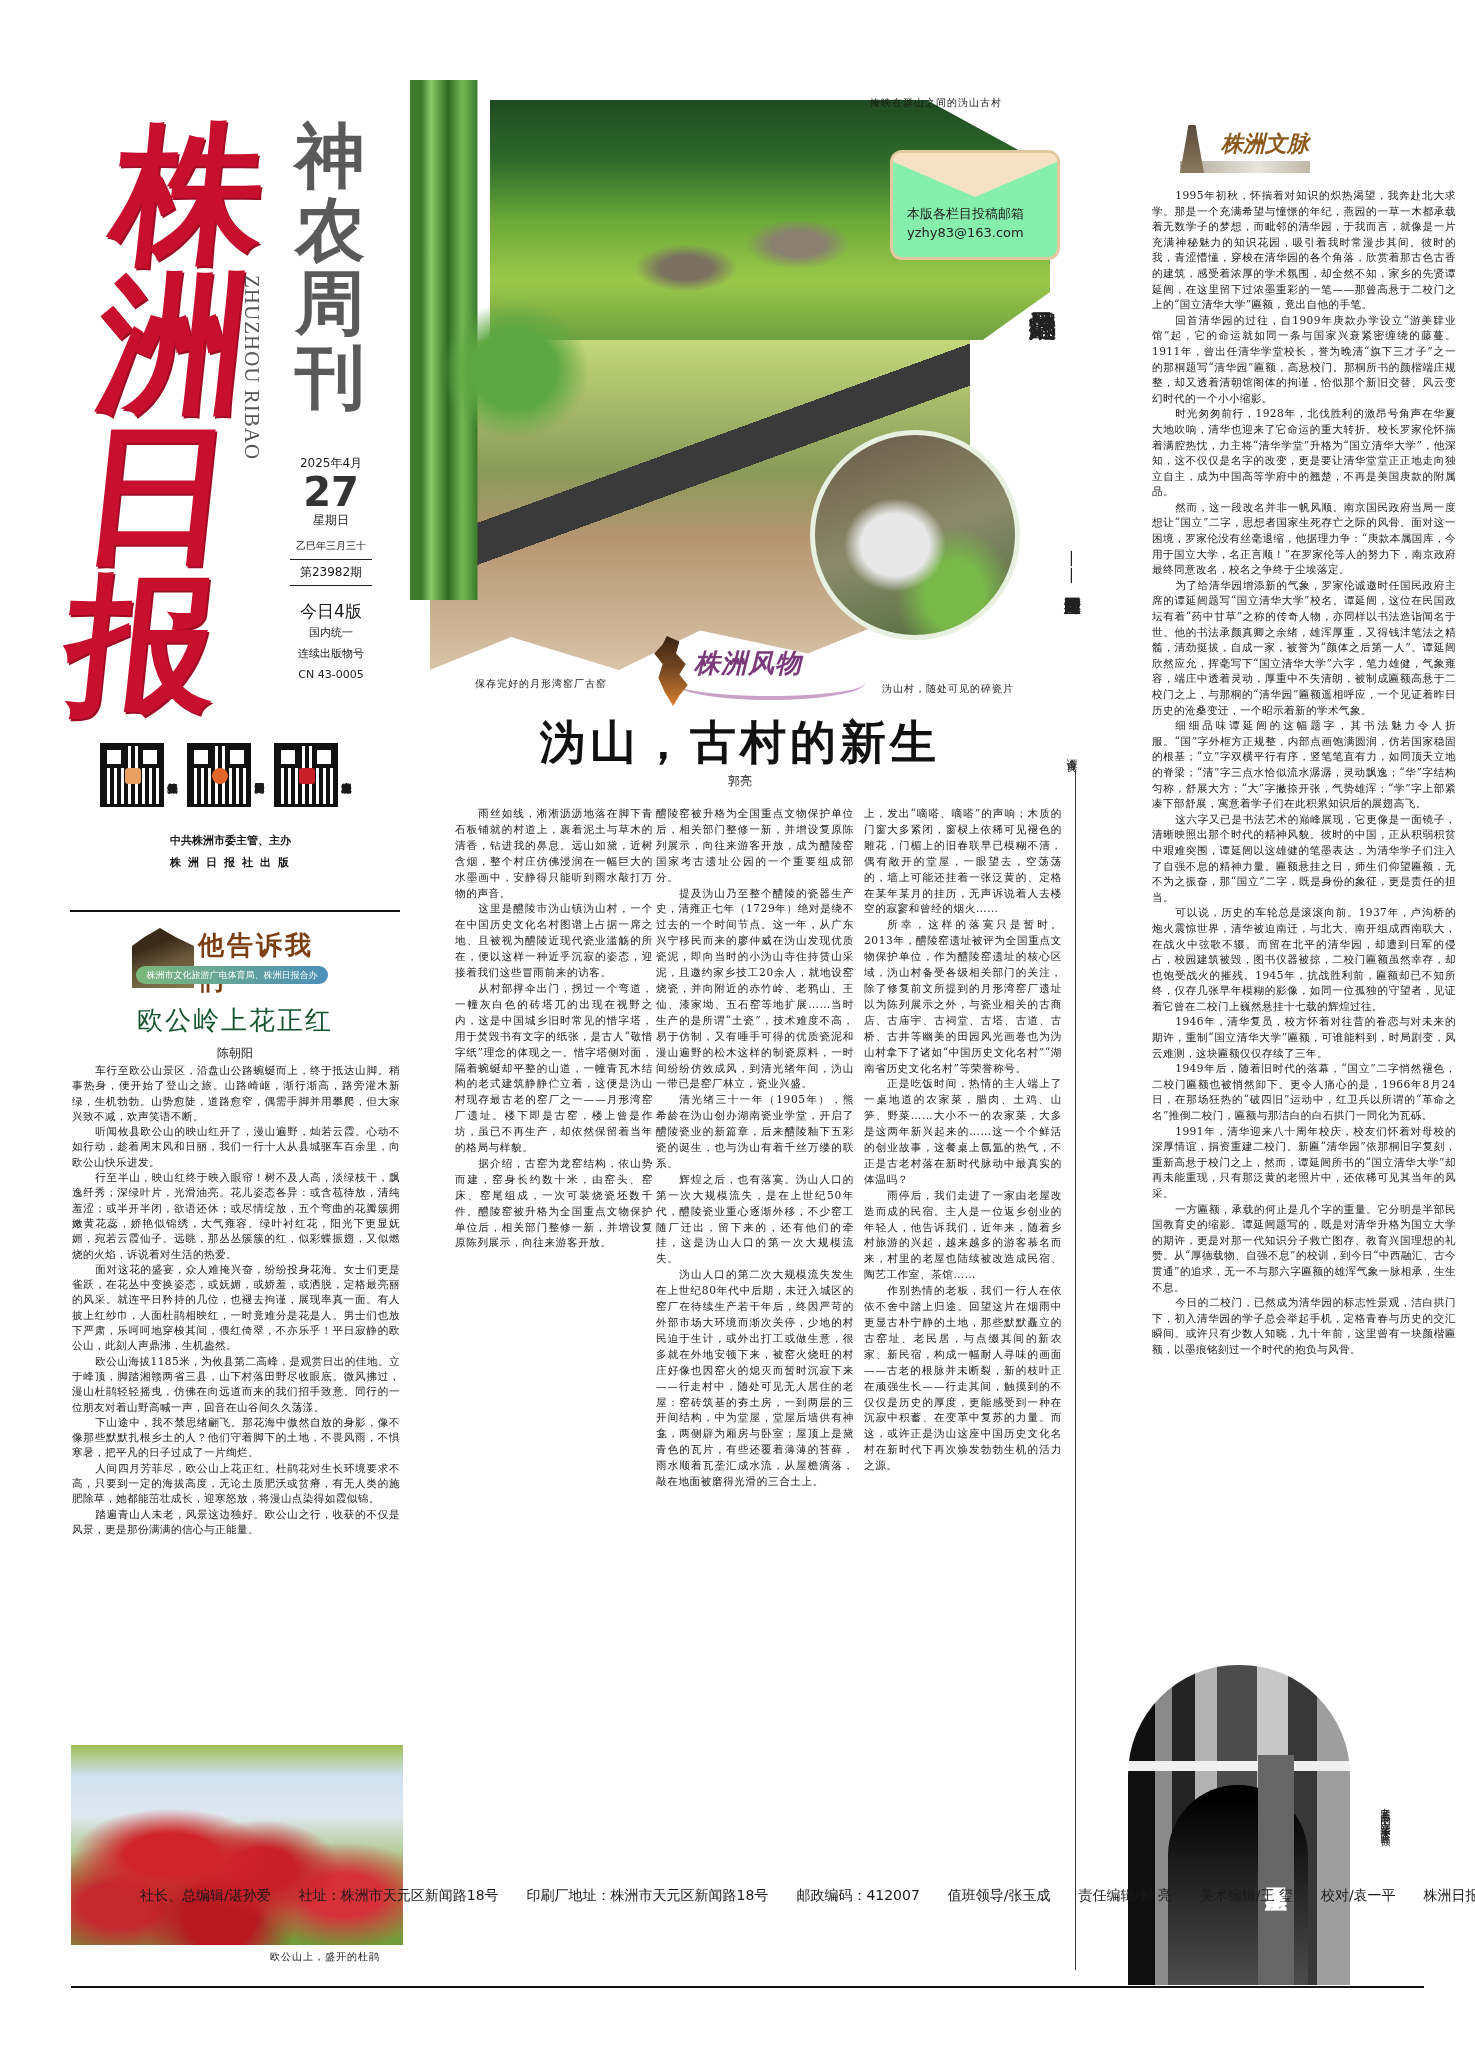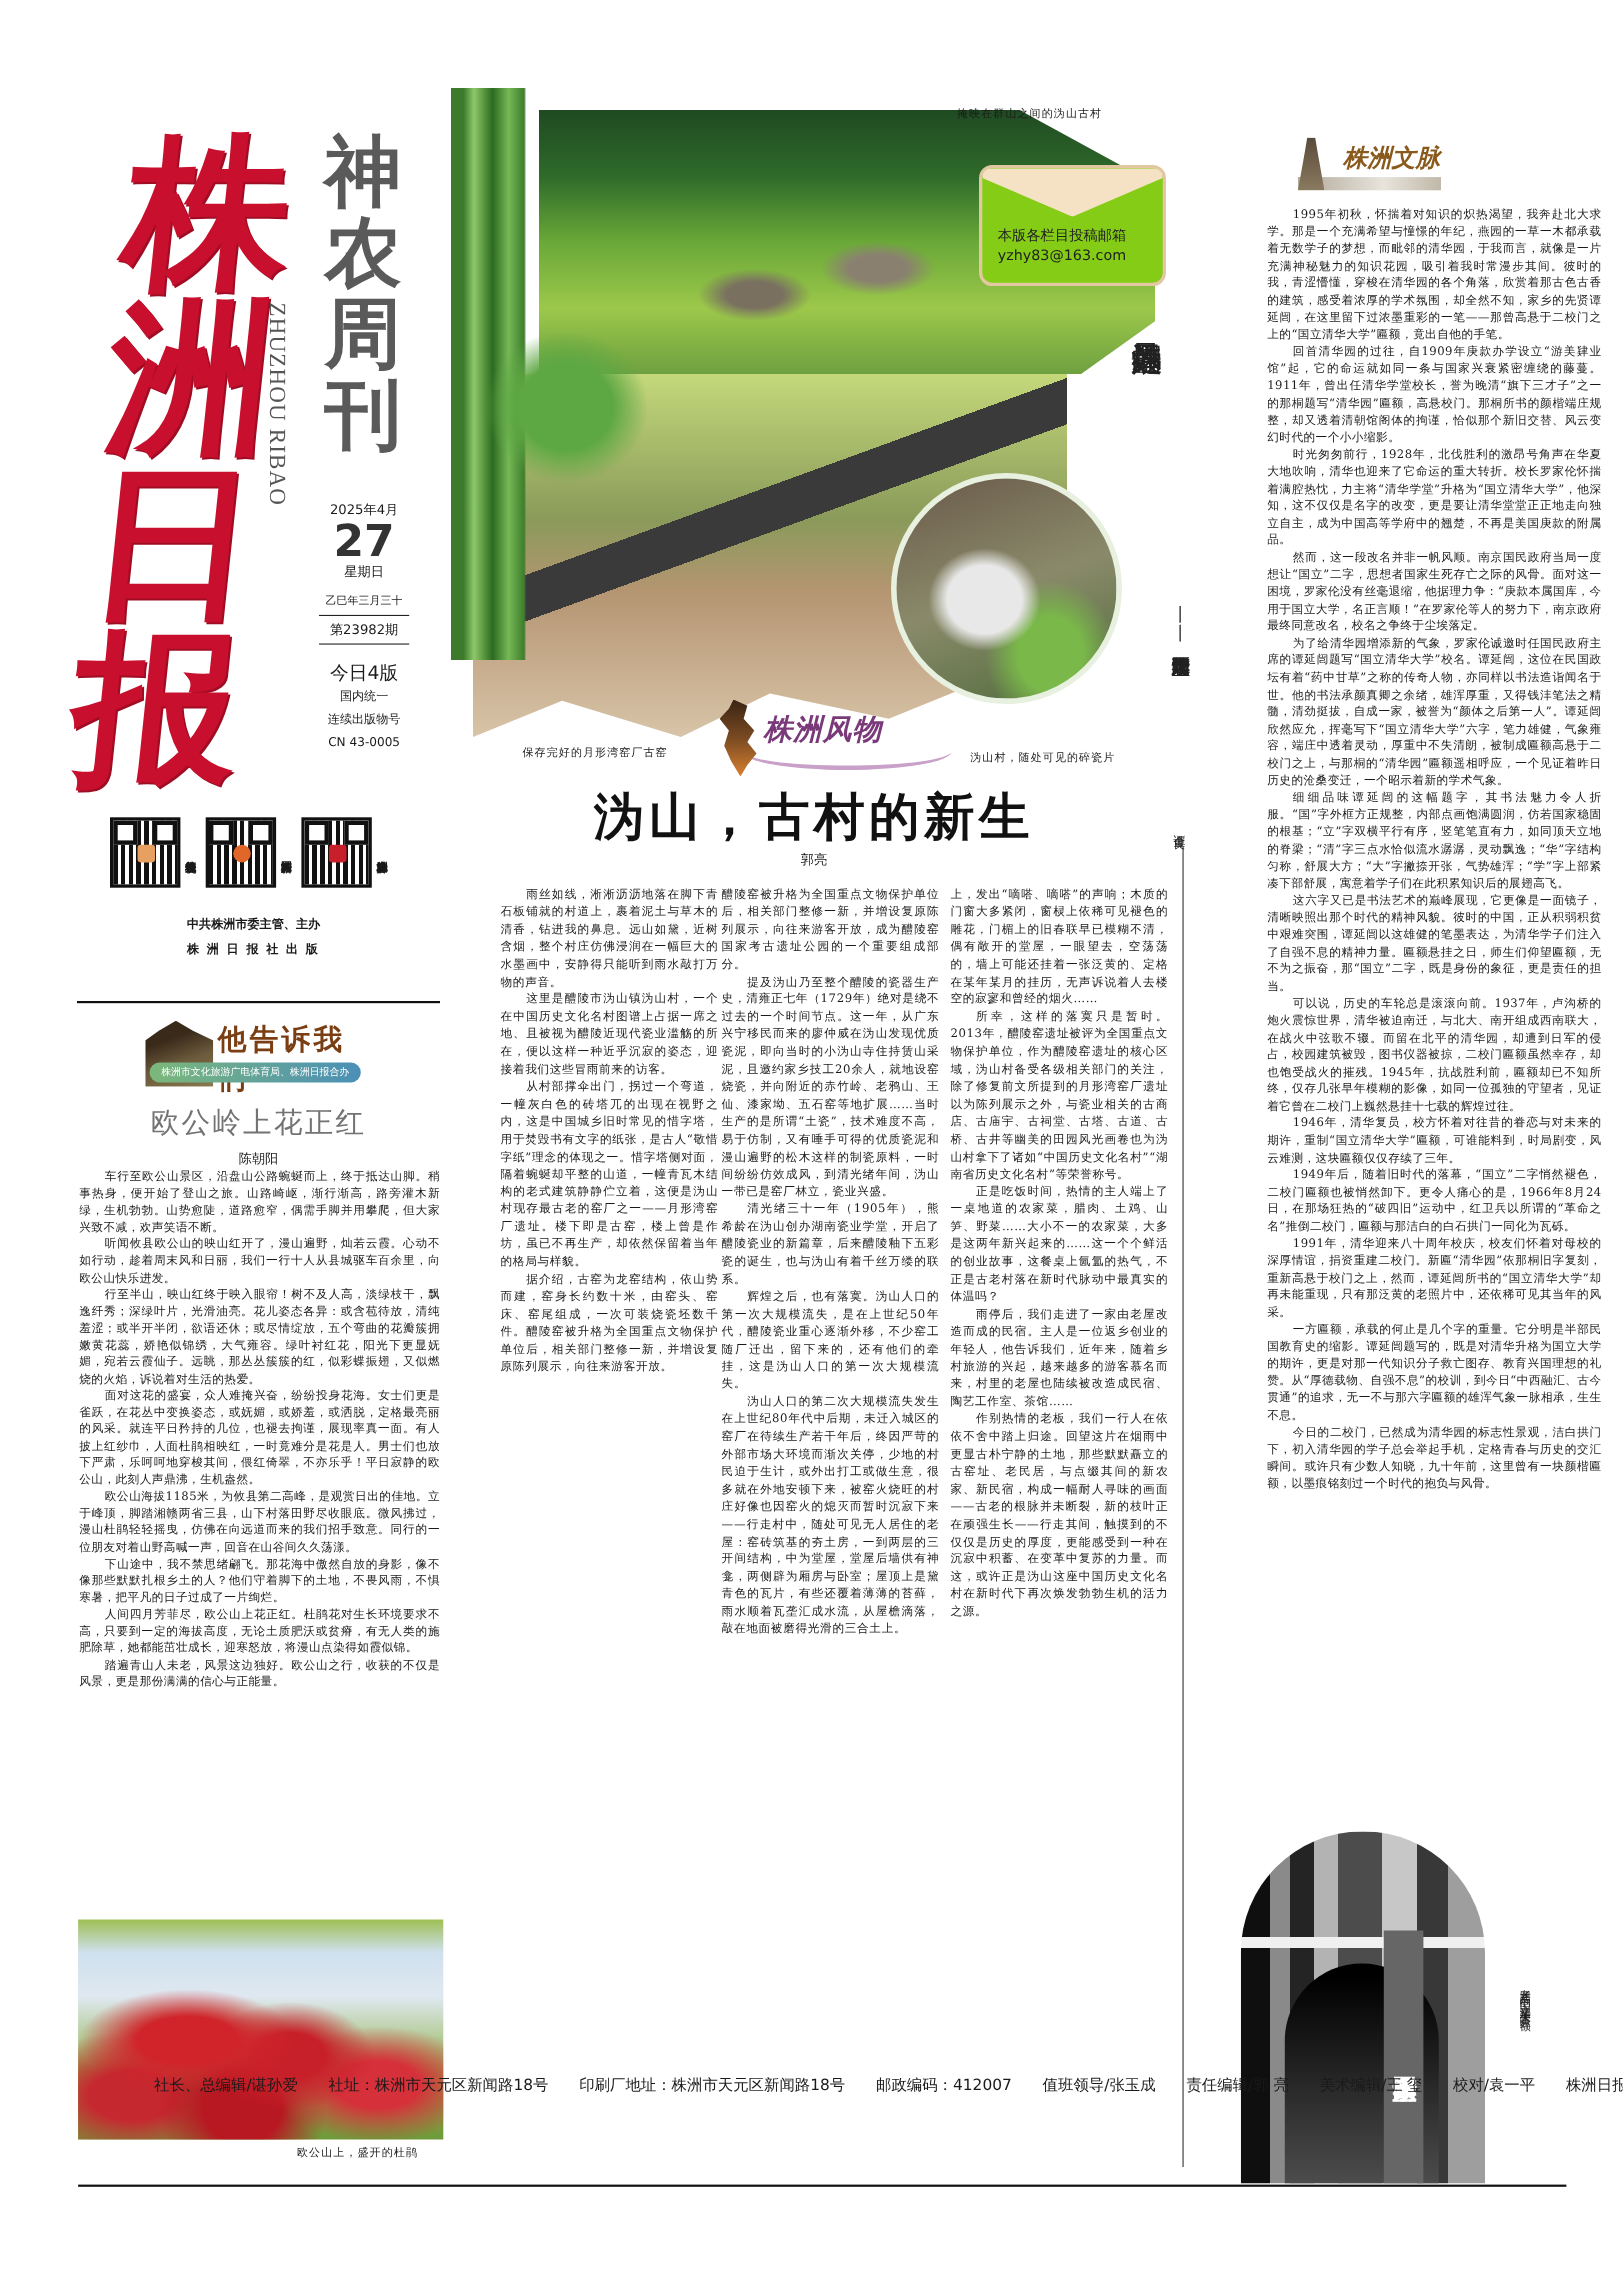--- a/index.html
+++ b/index.html
@@ -62,21 +62,21 @@
     position: absolute; left: 8px; top: 0; width: 62px; height: 60px;
     background: linear-gradient(160deg, #3a2a1a 0 30%, #6b5a3c 60%, #8a7a50 100%);
     clip-path: polygon(0 30%, 20% 15%, 45% 0, 70% 15%, 100% 30%, 100% 100%, 0 100%);
   }
   .wl-title { position: absolute; left: 74px; top: 0; font-family: "DejaVu Serif", serif; font-weight: bold; font-size: 26px; color: #7a3e12; letter-spacing: 3px; }
   .wl-sub {
     position: absolute; left: 12px; top: 38px; width: 192px; height: 18px; border-radius: 9px;
     background: linear-gradient(90deg, #7cb87a, #4a8fb8); color: #fff;
     font-family: "DejaVu Sans", sans-serif; font-size: 9px; line-height: 18px; text-align: center;
   }
-  .left-title { left: 70px; top: 1003px; width: 330px; text-align: center; font-family: "DejaVu Sans", sans-serif; font-size: 26px; font-weight: 300; letter-spacing: 2px; color: #737373; }
+  .left-title { left: 70px; top: 1003px; width: 330px; text-align: center; font-family: "DejaVu Sans", sans-serif; font-size: 26px; font-weight: 300; letter-spacing: 2px; color: #14532d; }
   .left-author { left: 70px; top: 1045px; width: 330px; text-align: center; font-family: "DejaVu Sans", sans-serif; font-size: 12px; }
   .left-body { left: 72px; top: 1063px; width: 328px; height: 690px; overflow: hidden; font-size: 10.6px; line-height: 15.3px; text-align: justify; letter-spacing: 0.4px; }
   .left-body p { text-indent: 2.2em; }
 
   .flower-photo {
     left: 71px; top: 1745px; width: 332px; height: 200px; overflow: hidden;
     background:
       radial-gradient(ellipse at 30% 55%, #d0242a 0 14%, transparent 30%),
       radial-gradient(ellipse at 58% 62%, #c8202a 0 12%, transparent 28%),
       radial-gradient(ellipse at 82% 75%, #d6303a 0 10%, transparent 25%),
@@ -116,21 +116,21 @@
     position: absolute; left: 400px; top: 350px; width: 210px; height: 210px; border-radius: 50%;
     border: 5px solid #e8f0e0;
     background:
       radial-gradient(ellipse at 40% 55%, #e8e8e8 0 20%, transparent 30%),
       radial-gradient(ellipse at 70% 80%, #7ab84a 0 15%, transparent 30%),
       linear-gradient(160deg, #6a5a4a 0%, #8a8a6a 50%, #4e6a3a 100%);
   }
   .hero-caption-top { left: 870px; top: 96px; font-size: 10px; letter-spacing: 1px; }
   .email-box {
     left: 890px; top: 150px; width: 170px; height: 110px;
-    border: 3px solid #e2c8a0; border-radius: 12px; background: #84cc16;
+    border: 3px solid #e2c8a0; border-radius: 12px; background: #86efac;
   }
   .email-box .flap {
     position: absolute; left: 0; top: 0; width: 100%; height: 44px; background: #f5e2c4;
     clip-path: polygon(0 0, 100% 0, 100% 20%, 50% 100%, 0 20%);
     border-radius: 8px 8px 0 0;
   }
   .email-box .line1 { position: absolute; left: 14px; top: 52px; font-family: "DejaVu Sans", sans-serif; font-size: 13px; color: #222; }
   .email-box .line2 { position: absolute; left: 14px; top: 72px; font-family: "DejaVu Sans", sans-serif; font-size: 13px; color: #222; }
 
   .cap-left { left: 475px; top: 677px; font-size: 10px; letter-spacing: 1px; }

